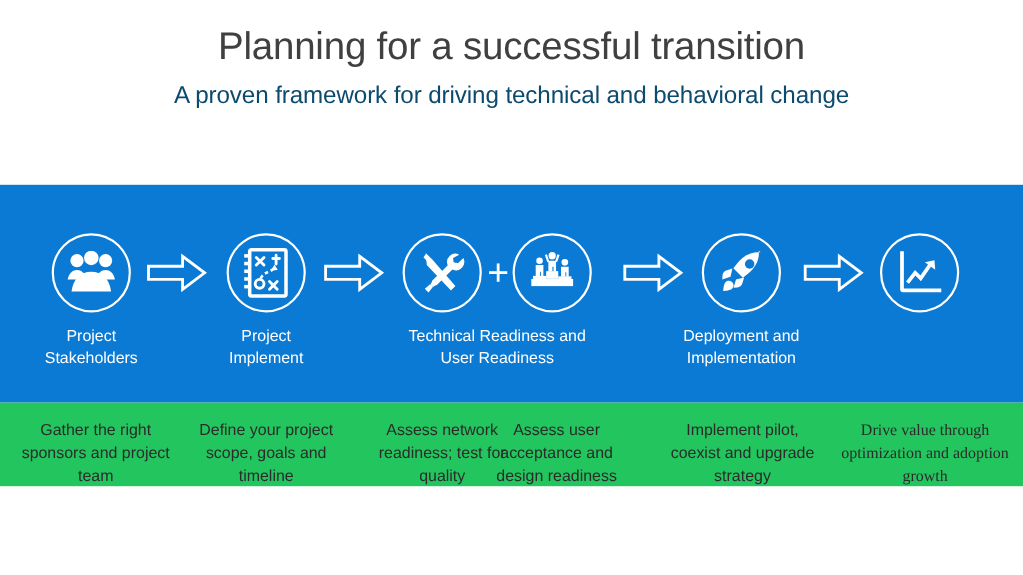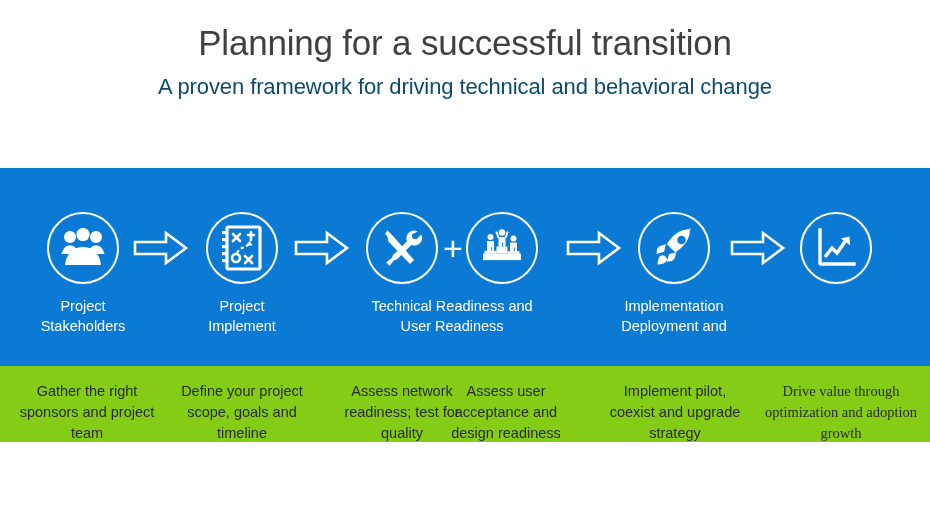--- a/index.html
+++ b/index.html
@@ -89,21 +89,21 @@
     text-align: center;
     font-weight: 400;
   }
 
   
   .desc-band {
     position: absolute;
     left: 0; top: 366px;
     width: 930px;
     height: 76px;
-    background: #84cc16;
+    background: #22c55e;
   }
   .desc-text {
     position: absolute;
     top: 15px;
     color: #2b2b2b;
     font-size: 14.5px;
     line-height: 21px;
     text-align: center;
     font-weight: 400;
   }
@@ -226,22 +226,22 @@
   <div class="icon-circle" style="left:638px; top:44px;">
     <svg width="44" height="44" viewBox="0 0 44 44" aria-hidden="true">
       <path d="M39.5 3.5 c-7.5 -1.2 -15.5 2.6 -21.2 9.8 l-3.6 4.6 8.6 8.6 4.6 -3.6 c7.2 -5.7 11 -13.7 9.8 -21.2 z" fill="#fff"></path>
       <circle cx="29.5" cy="14" r="4.3" fill="#0b7ad4"></circle>
       <path d="M13.8 18.2 L8.2 20 c-2 0.7 -3.3 2.5 -3.4 4.6 l-0.2 3.5 7.5 -2.4 z" fill="#fff"></path>
       <path d="M24.5 26.2 L22.8 31.8 c-0.6 2 -2.4 3.3 -4.5 3.5 l-3.5 0.3 2.3 -7.6 z" fill="#fff"></path>
       <path d="M5.5 38.5 c2.2 -0.2 6.5 -0.6 8.2 -2.3 1.7 -1.7 1.6 -4.1 -0.2 -5.8 -1.8 -1.7 -4.2 -1.7 -5.8 0 -1.7 1.7 -2 6 -2.2 8.1 z" fill="#fff"></path>
     </svg>
   </div>
   <div class="stage-label" style="left:594px; top:128px; width:160px;">
+    <div>Deployment and</div>
     <div>Implementation</div>
-    <div>Deployment and</div>
   </div>
 
   <div class="arrow" style="left:730px; top:62px;">
     <svg width="56" height="36" viewBox="0 0 56 36" aria-hidden="true">
       <path d="M2 12 L33 12 L33 3 L53 18 L33 33 L33 24 L2 24 Z" fill="none" stroke="#ffffff" stroke-width="2.6" stroke-linejoin="miter"></path>
     </svg>
   </div>
 
   <div class="icon-circle" style="left:800px; top:44px;">
     <svg width="42" height="42" viewBox="0 0 42 42" aria-hidden="true">

